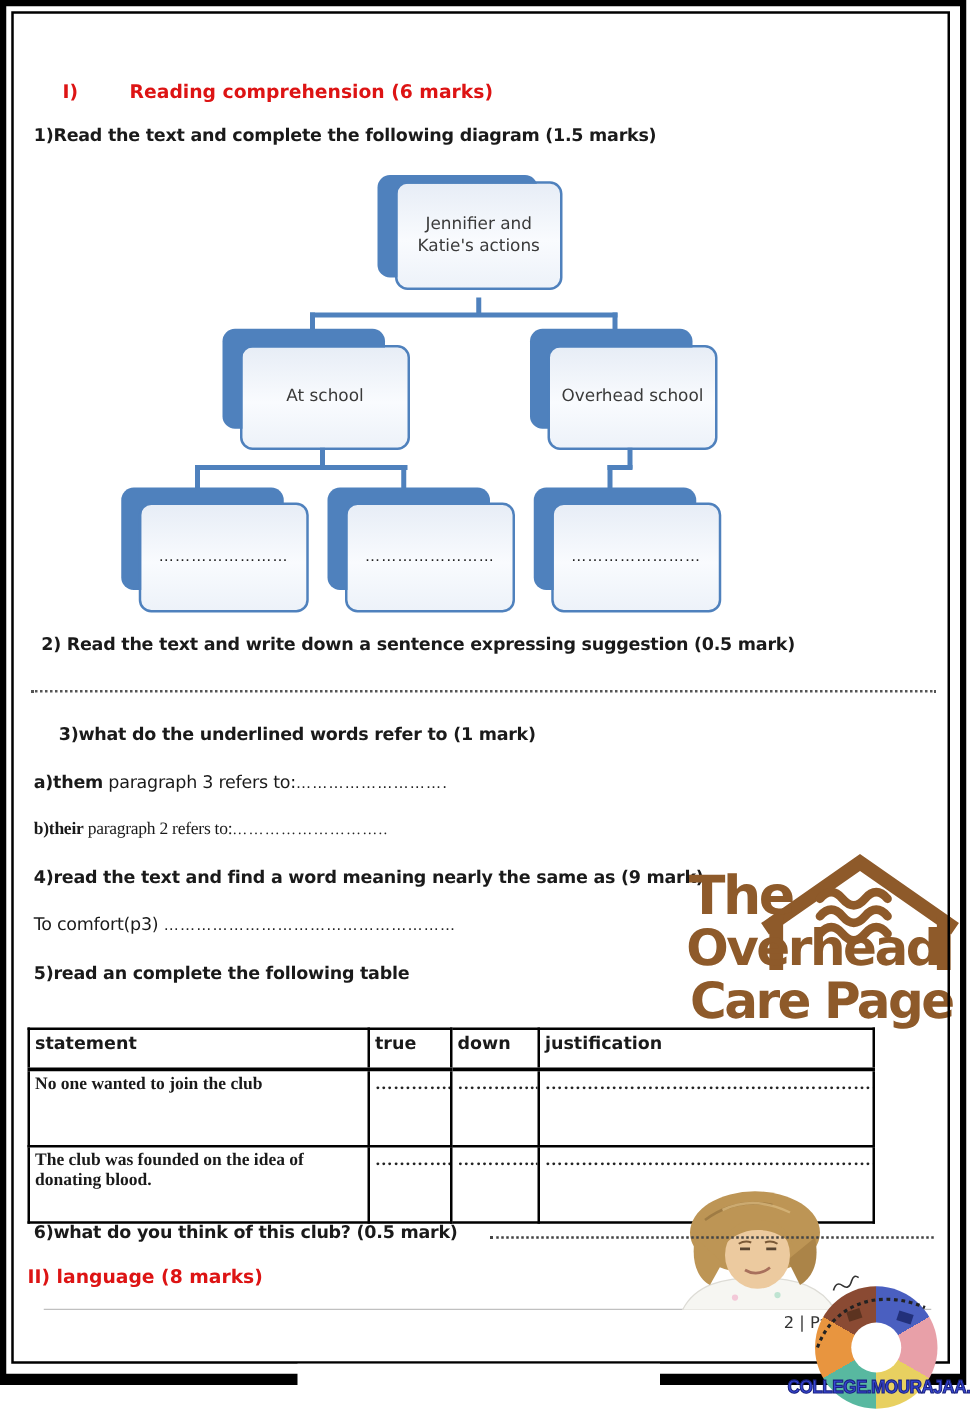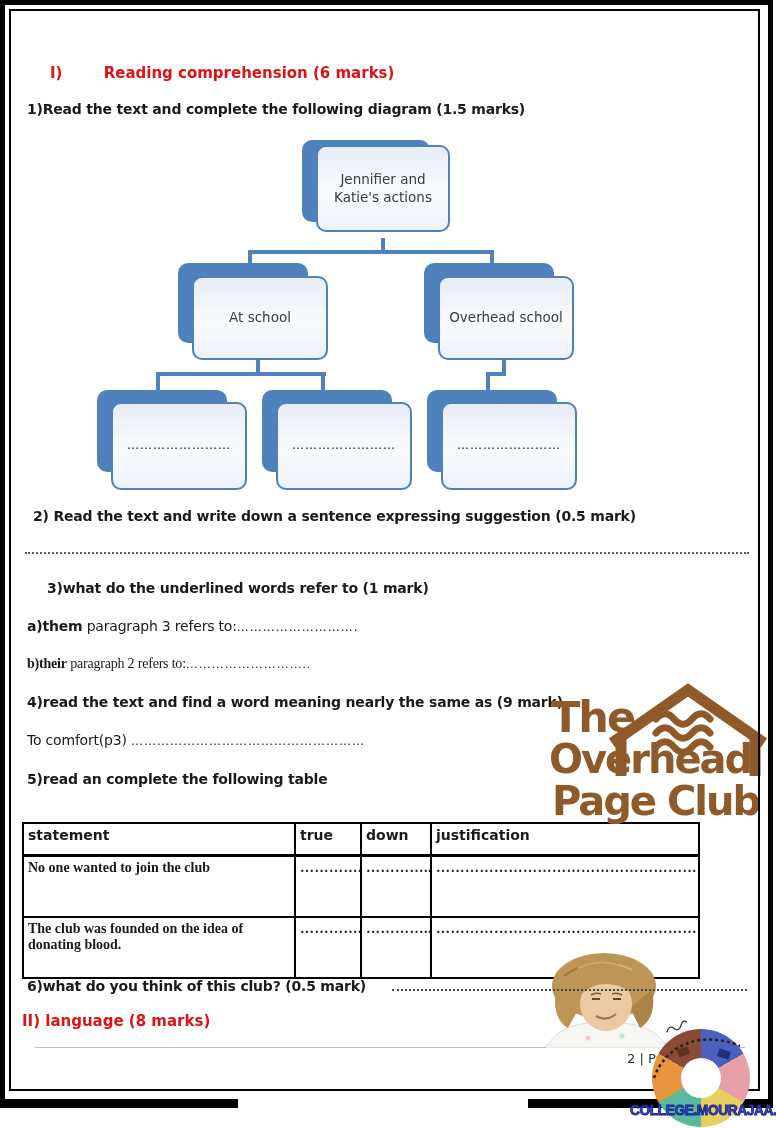--- a/index.html
+++ b/index.html
@@ -122,21 +122,21 @@
   <svg class="abs" style="left:608px;top:681px;z-index:0;" width="160" height="95" viewBox="0 0 160 95">
     <path d="M4,62 L80,9 L156,62" fill="none" stroke="#8e5a2a" stroke-width="11"></path>
     <path d="M147,53 L147,95" fill="none" stroke="#8e5a2a" stroke-width="11"></path>
     <path d="M13,53 L13,95" fill="none" stroke="#8e5a2a" stroke-width="11"></path>
     <path d="M48,38 c6,-7 12,-7 18,0 c6,7 12,7 18,0 c6,-7 12,-7 18,0" fill="none" stroke="#8e5a2a" stroke-width="7" stroke-linecap="round"></path>
     <path d="M48,52 c6,-7 12,-7 18,0 c6,7 12,7 18,0 c6,-7 12,-7 18,0" fill="none" stroke="#8e5a2a" stroke-width="7" stroke-linecap="round"></path>
     <path d="M48,66 c6,-7 12,-7 18,0 c6,7 12,7 18,0 c6,-7 12,-7 18,0" fill="none" stroke="#8e5a2a" stroke-width="7" stroke-linecap="round"></path>
   </svg>
   <div class="logo-word" style="left:549px;top:739px;font-size:40px;">Overhead</div>
   <div class="logo-word" style="left:551px;top:696px;font-size:43px;">The</div>
-  <div class="logo-word" style="left:552px;top:781px;font-size:40px;">Page Club</div>
+  <div class="logo-word" style="left:552px;top:781px;font-size:40px;">Care Page</div>
 
   <div class="abs" style="left:22px;top:822px;">
     <table class="tf">
       <colgroup>
           <col style="width:272px">
           <col style="width:66px">
           <col style="width:70px">
           <col style="width:268px">
         </colgroup>
       <tbody>

